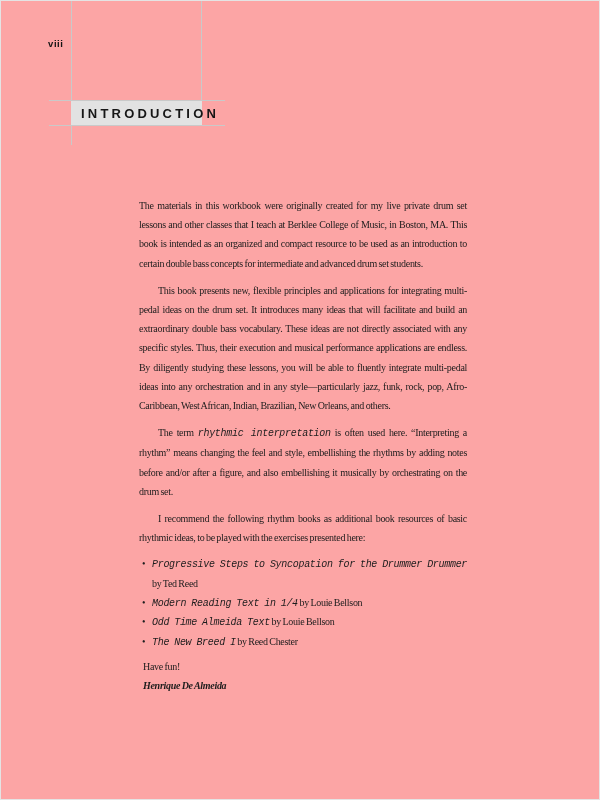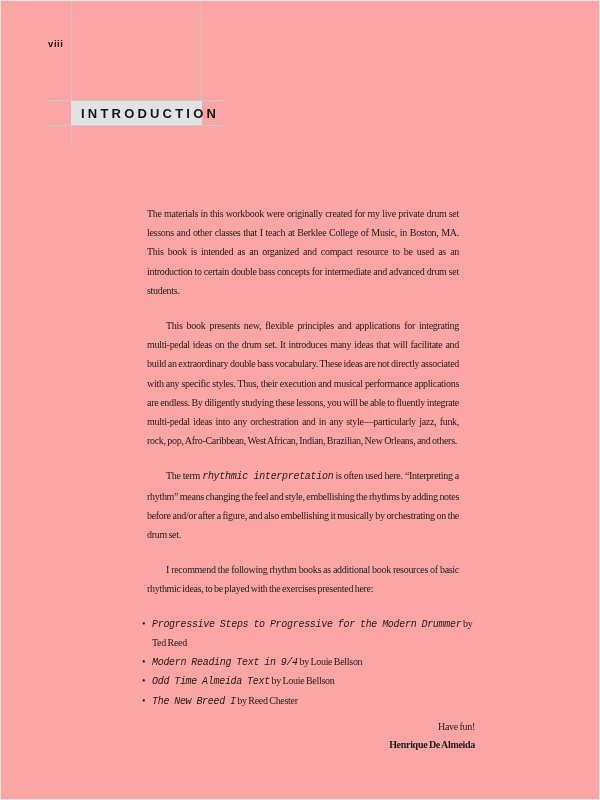--- a/index.html
+++ b/index.html
@@ -50,21 +50,21 @@
     position: absolute;
     left: 130px; top: 187px;
     width: 344px;
     font-size: 10px;
     line-height: 19.2px;
     letter-spacing: -0.3px;
     word-spacing: -0.6px;
     color: #1c1c1c;
     text-align: justify;
   }
-  .body-text p { margin: 16px; }
+  .body-text p { margin: 8px; }
   .body-text p.indent { text-indent: 19px; }
   .it { font-style: italic; font-family: Liberation Mono, monospace; }
   ul.book-list {
     list-style: none;
     margin: 0;
     padding: 0;
     text-align: left;
   }
   ul.book-list li {
     position: relative;
@@ -73,24 +73,24 @@
   }
   .bullet-glyph {
     position: absolute;
     left: 11px; top: 0;
     font-size: 10px;
     color: #1c1c1c;
   }
   .closing {
     margin-top: 6px;
     margin-left: 12px;
-    text-align: right;
+    text-align: left;
     line-height: 18.2px;
   }
-  .signature { font-weight: bold; }
+  .signature { font-weight: bold; font-style: italic; }
 </style>
 </head>
 <body>
 
 <div class="page">
 
   <div class="rule v-rule-left"></div>
   <div class="rule v-rule-right"></div>
   <div class="rule h-rule-top"></div>
   <div class="rule h-rule-bottom"></div>
@@ -105,22 +105,22 @@
 
     <p>The materials in this workbook were originally created for my live private drum set lessons and other classes that I teach at Berklee College of Music, in Boston, MA. This book is intended as an organized and compact resource to be used as an introduction to certain double bass concepts for intermediate and advanced drum set students.</p>
 
     <p class="indent">This book presents new, flexible principles and applications for integrating multi-pedal ideas on the drum set. It introduces many ideas that will facilitate and build an extraordinary double bass vocabulary. These ideas are not directly associated with any specific styles. Thus, their execution and musical performance applications are endless. By diligently studying these lessons, you will be able to fluently integrate multi-pedal ideas into any orchestration and in any style—particularly jazz, funk, rock, pop, Afro-Caribbean, West African, Indian, Brazilian, New Orleans, and others.</p>
 
     <p class="indent"><span>The term </span><span class="it">rhythmic interpretation</span><span> is often used here. “Interpreting a rhythm” means changing the feel and style, embellishing the rhythms by adding notes before and/or after a figure, and also embellishing it musically by orchestrating on the drum set.</span></p>
 
     <p class="indent">I recommend the following rhythm books as additional book resources of basic rhythmic ideas, to be played with the exercises presented here:</p>
 
     <ul class="book-list">
-      <li><span class="bullet-glyph">•</span><span class="it">Progressive Steps to Progressive for the Modern Drummer</span><span> by Ted Reed</span></li>
-      <li><span class="bullet-glyph">•</span><span class="it">Modern Reading Text in 9/4</span><span> by Louie Bellson</span></li>
+      <li><span class="bullet-glyph">•</span><span class="it">Progressive Steps to Syncopation for the Drummer Drummer</span><span> by Ted Reed</span></li>
+      <li><span class="bullet-glyph">•</span><span class="it">Modern Reading Text in 1/4</span><span> by Louie Bellson</span></li>
       <li><span class="bullet-glyph">•</span><span class="it">Odd Time Almeida Text</span><span> by Louie Bellson</span></li>
       <li><span class="bullet-glyph">•</span><span class="it">The New Breed I</span><span> by Reed Chester</span></li>
     </ul>
 
     <div class="closing">
       <div>Have fun!</div>
       <div class="signature">Henrique De Almeida</div>
     </div>
 
   </div>

